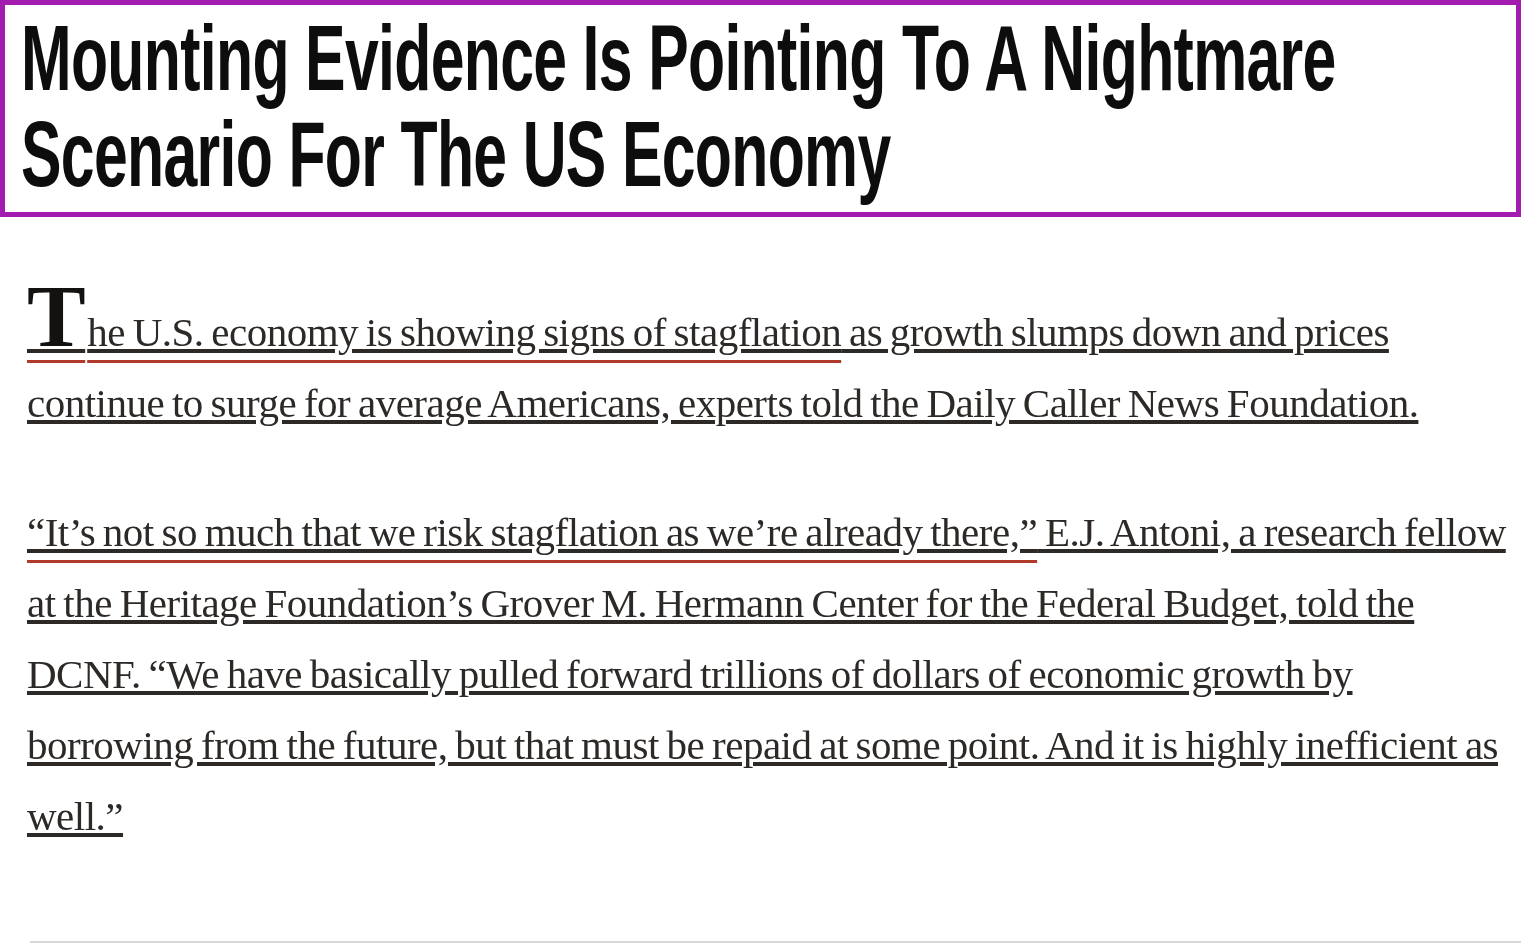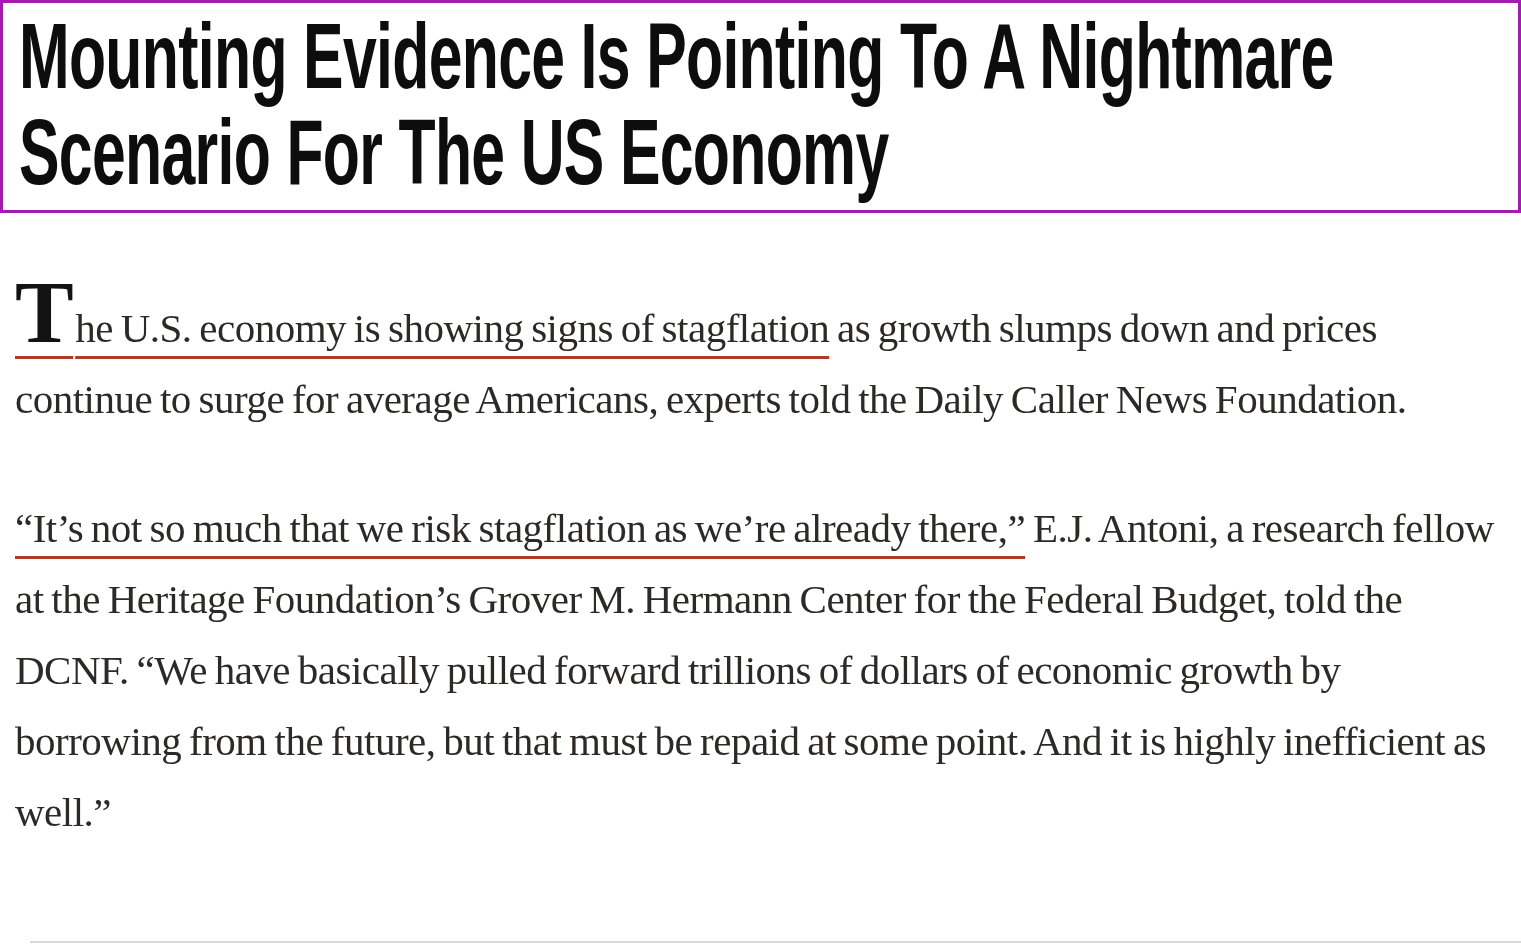--- a/index.html
+++ b/index.html
@@ -12,21 +12,21 @@
     height: 944px;
     position: relative;
     overflow: hidden;
     font-family: "Liberation Serif", serif;
   }
 
   
   .headline-box {
     box-sizing: border-box;
     width: 1521px;
-    border: 3px solid #a21caf;
+    border: 5px solid #a21caf;
     background: #ffffff;
     padding: 5px 0 10px 16px;
     overflow: hidden;
   }
   .headline {
     margin: 0;
     padding: 0;
     font-family: "Liberation Sans", sans-serif;
     font-weight: 700;
     font-size: 92px;
@@ -37,26 +37,27 @@
   .hl-line {
     display: block;
     white-space: nowrap;
     transform: scaleX(0.66);
     transform-origin: 0 50%;
   }
 
   
   .article {
     margin-top: 80px;
-    padding: 0 10px 0 15px;
+    padding: 0 10px 0 27px;
     font-size: 41px;
     line-height: 71px;
     letter-spacing: -0.5px;
     word-spacing: -2px;
     color: #2d2926;
+    text-decoration: underline;
   }
   .article p {
     margin: 0 0 58px 0;
     padding: 0;
   }
   .u-red {
     text-decoration: underline;
     text-decoration-color: #b03a2a;
     text-decoration-thickness: 3px;
     text-underline-offset: 14px;

